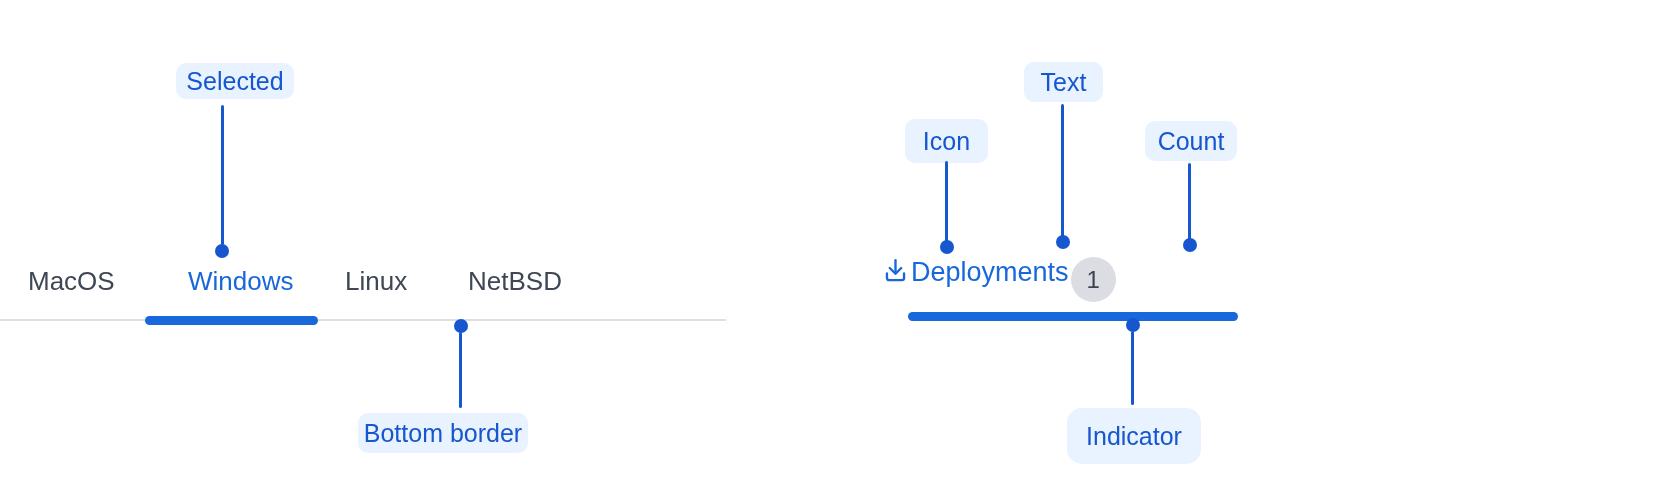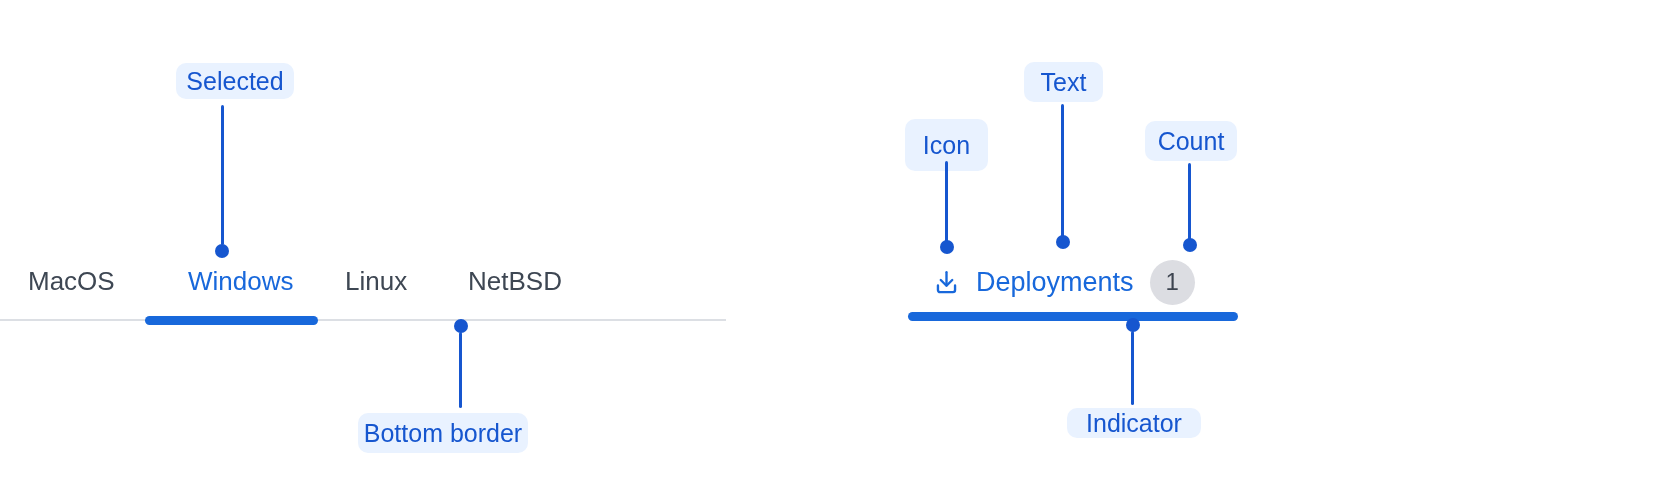--- a/index.html
+++ b/index.html
@@ -19,22 +19,22 @@
   .tab-divider {
     position:absolute; left:0; top:319px; width:726px; height:2px;
     background:var(--border,#DCDFE4);
   }
   .tab-underline {
     position:absolute; left:145px; top:316px; width:173px; height:9px;
     border-radius:5px; background:var(--accent,#1868DB);
   }
   
   .deploy-tab {
-    position:absolute; left:933px; top:257px; height:50px;
-    display:flex; align-items:center; gap:16px; cursor:pointer;
+    position:absolute; left:882px; top:257px; height:50px;
+    display:flex; gap:2px; cursor:pointer;
   }
   .deploy-label {
     font-size:27px; font-weight:500; color:var(--accent,#1868DB);
     white-space:nowrap;
   }
   .deploy-icon { width:27px; height:27px; display:block; }
   .count-badge {
     width:45px; height:45px; border-radius:50%;
     background:var(--badge-bg,#DCDDE2); color:var(--badge-text,#3D4450);
     font-size:24px; font-weight:500;
@@ -45,24 +45,24 @@
     border-radius:5px; background:var(--accent,#1868DB);
   }
   
   .pill {
     position:absolute; display:flex; align-items:center; justify-content:center;
     background:var(--pill-bg,#E9F2FF); color:var(--pill-text,#1656CF);
     border-radius:10px; font-size:25px; font-weight:500; white-space:nowrap;
   }
   .pill-selected      { left:176px;  top:63px;  width:118px; height:36px; }
   .pill-bottom-border { left:358px;  top:413px; width:170px; height:40px; }
-  .pill-icon          { left:905px;  top:119px; width:83px;  height:52px; }
+  .pill-icon          { left:905px;  top:119px; width:83px;  height:44px; }
   .pill-text          { left:1024px; top:62px;  width:79px;  height:40px; }
   .pill-count         { left:1145px; top:121px; width:92px;  height:40px; }
-  .pill-indicator     { left:1067px; top:408px; width:134px; height:30px; }
+  .pill-indicator     { left:1067px; top:408px; width:134px; height:56px;border-radius:15px; }
   .cline {
     position:absolute; width:3px; background:var(--connector,#1656CF);
     border-radius:2px;
   }
   .cdot {
     position:absolute; width:14px; height:14px; border-radius:50%;
     background:var(--connector,#1656CF);
   }
   .cline-selected { left:221px;  top:105px; height:140px; }
   .cdot-selected  { left:215px;  top:244px; }

